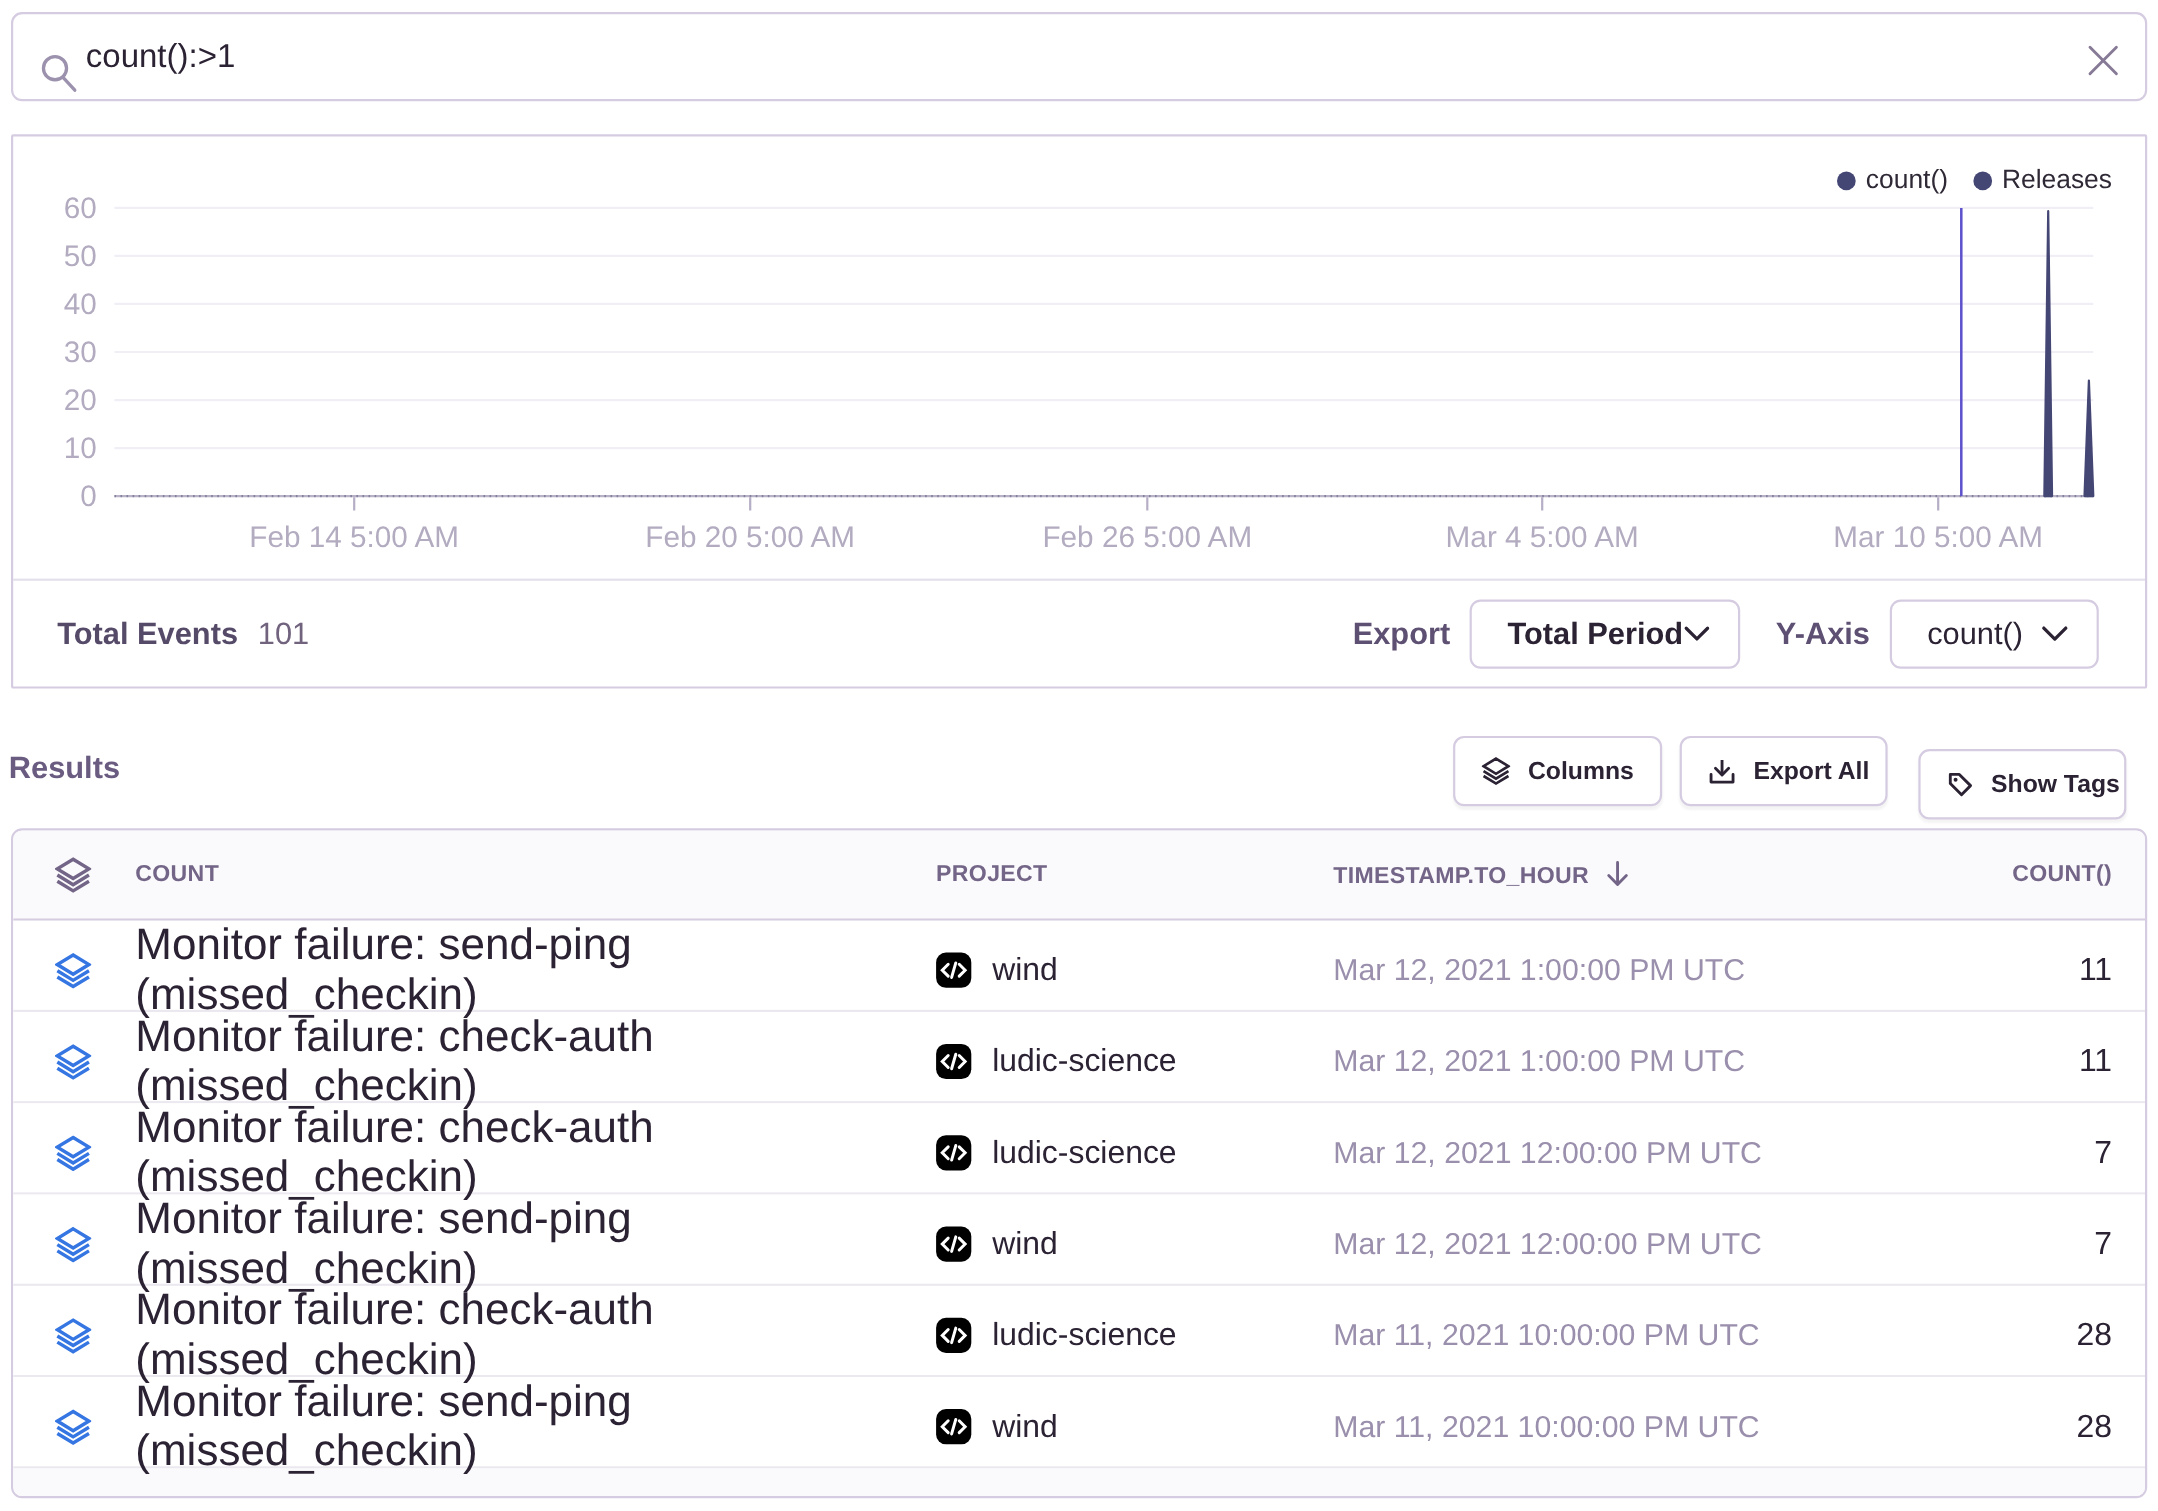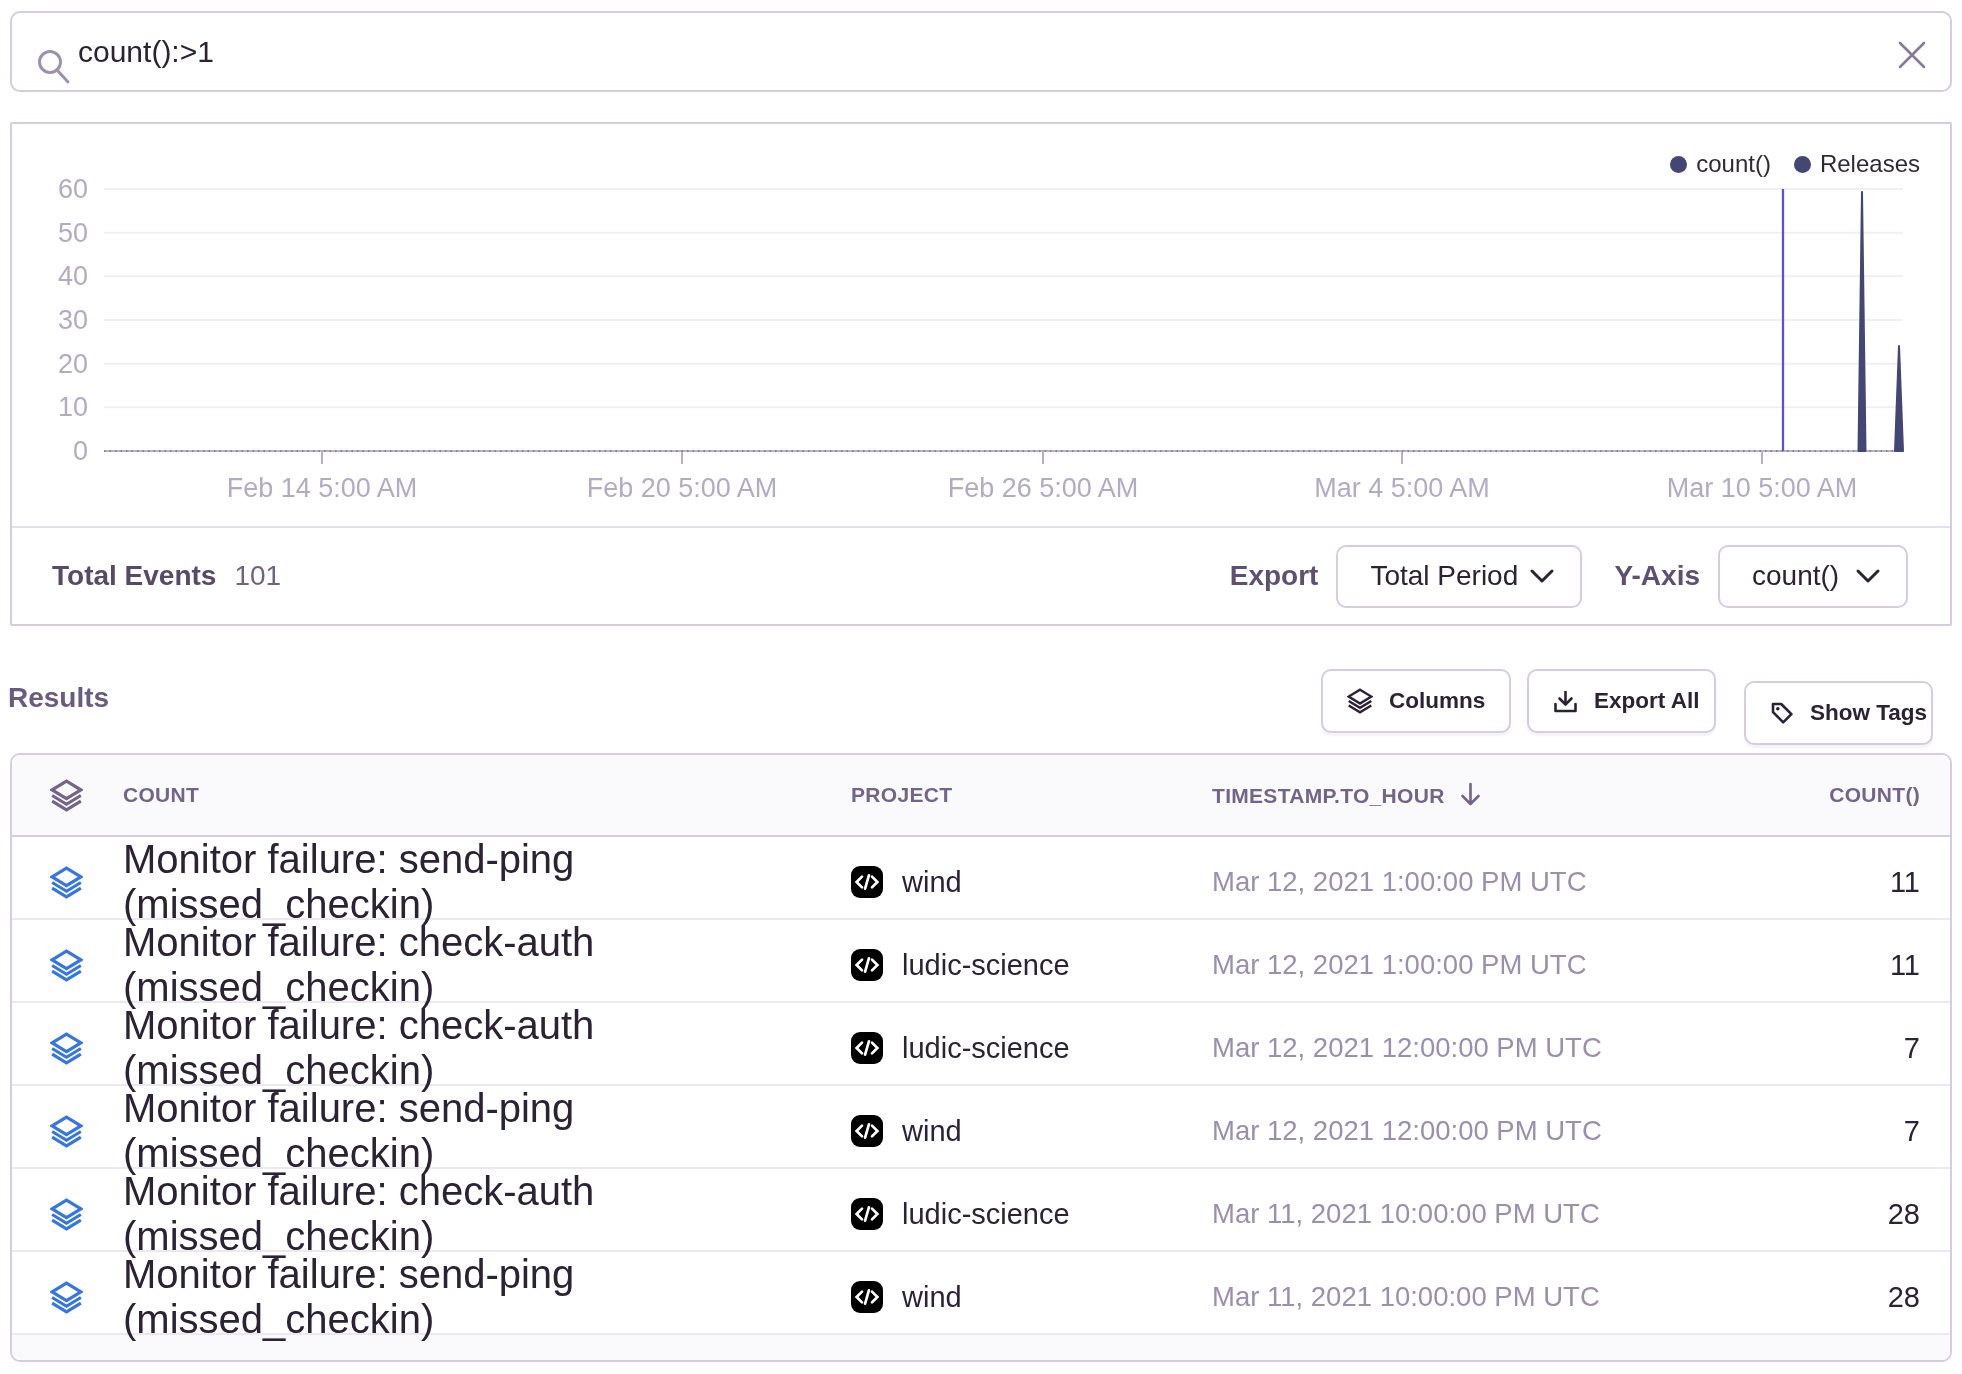--- a/index.html
+++ b/index.html
@@ -136,21 +136,21 @@
     <div class="legitem">
         <span class="dot"></span>
         <span>Releases</span>
       </div>
   </div>
   <div id="chartfooter">
     <span class="flabel" style="color:#564a69;">Total Events</span>
     <span class="fvalue">101</span>
     <span style="flex:1"></span>
     <span class="flabel">Export</span>
-    <div class="dd" style="margin-left:18px; width:246px;">
+    <div class="dd" style="margin-left:18px; width:246px;font-weight:bold;">
       <span>Total Period</span>
       <svg width="26" height="16" viewBox="0 0 26 16">
           <path d="M3 3 L13 13 L23 3" fill="none" stroke="#2b2233" stroke-width="3" stroke-linecap="round" stroke-linejoin="round"></path>
         </svg>
     </div>
     <span class="flabel" style="margin-left:32px;">Y-Axis</span>
     <div class="dd" style="margin-left:18px; width:190px; margin-right:2px;">
       <span>count()</span>
       <svg width="26" height="16" viewBox="0 0 26 16">
           <path d="M3 3 L13 13 L23 3" fill="none" stroke="#2b2233" stroke-width="3" stroke-linecap="round" stroke-linejoin="round"></path>

